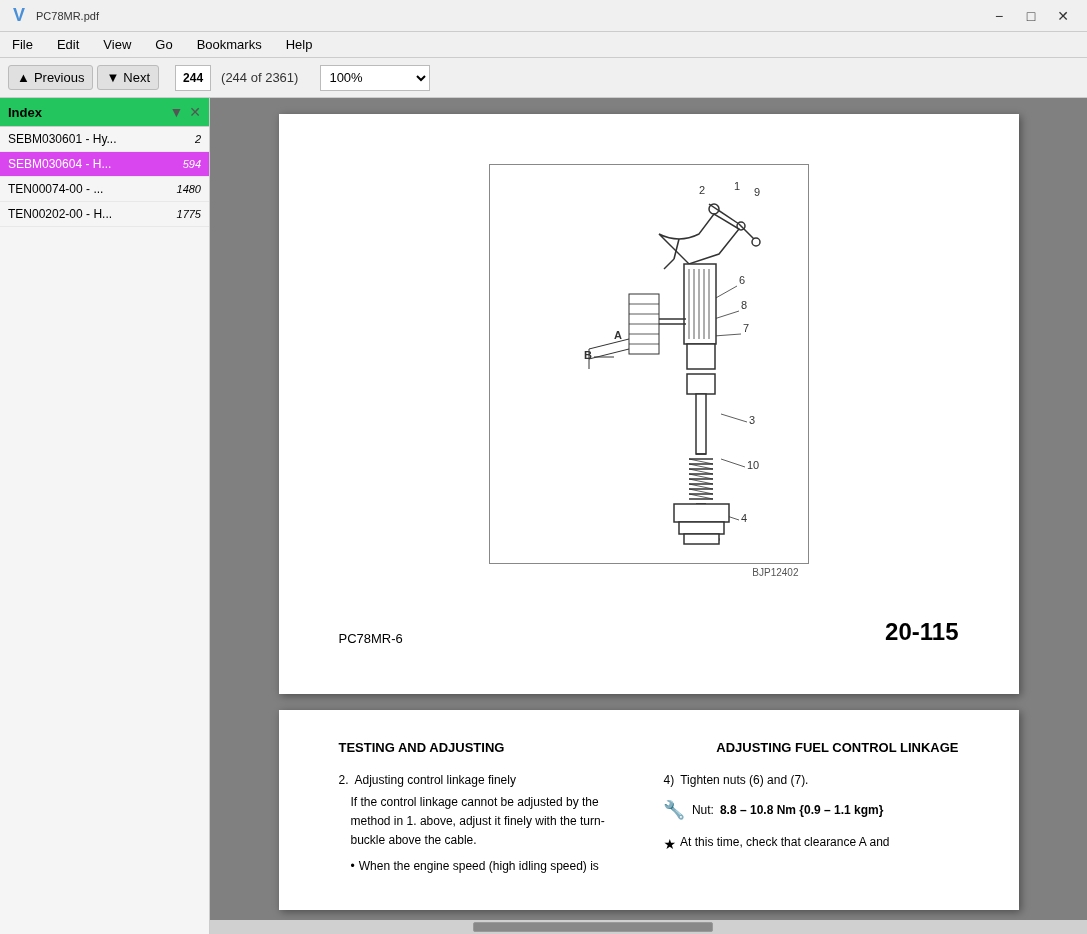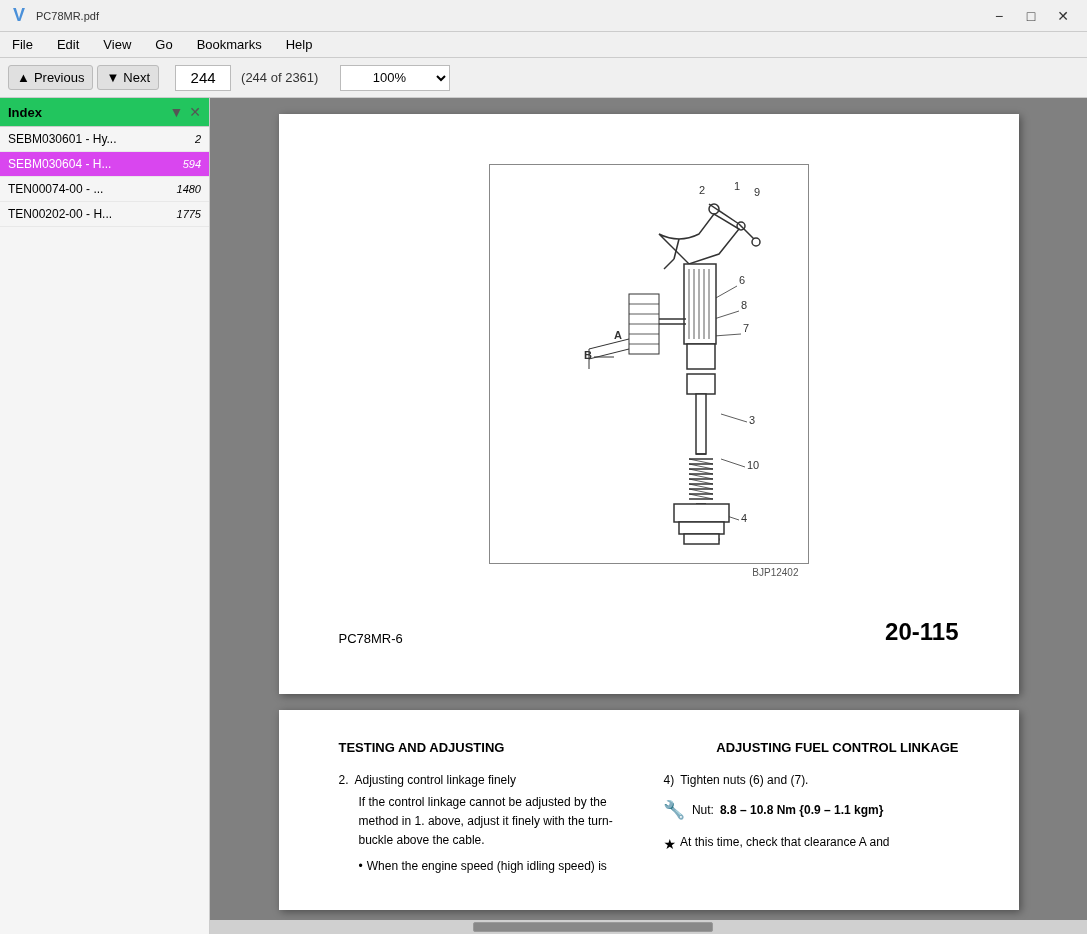--- a/index.html
+++ b/index.html
@@ -57,41 +57,41 @@
       display: flex; align-items: center; gap: 4px;
       padding: 4px 8px;
       background: #e0e0e0;
       border: 1px solid #bbb;
       border-radius: 3px;
       cursor: pointer;
       font-size: 13px;
     }
     .toolbar-separator { width: 8px; }
     .page-input {
-      width: 56px;
+      width: 36px;
       height: 26px;
       border: 1px solid #bbb;
       padding: 2px 4px;
-      font-size: 15px;
+      font-size: 12px;
       text-align: center;
+      font-weight: bold;
     }
     .page-info {
       font-size: 13px;
       color: #333;
       margin: 0 6px;
     }
     .zoom-select {
       width: 110px;
       height: 26px;
       border: 1px solid #bbb;
       background: white;
       font-size: 13px;
       padding: 2px 4px;
       cursor: pointer;
-      text-align: center;
     }
 
     
     .main-layout {
       display: flex;
       height: calc(934px - 32px - 26px - 40px);
       overflow: hidden;
     }
 
     
@@ -197,21 +197,21 @@
       margin-bottom: 16px;
     }
     .section-left-title { font-weight: bold; font-size: 13px; }
     .section-right-title { font-weight: bold; font-size: 13px; }
     .content-columns {
       display: flex;
       gap: 30px;
     }
     .content-left { flex: 1; font-size: 12px; line-height: 1.5; }
     .content-right { flex: 1; font-size: 12px; line-height: 1.6; }
-    .indent { margin-left: 20px; }
+    .indent { margin-left: 12px; }
     .nut-line { display: flex; align-items: center; gap: 6px; margin: 4px 0; }
 
     
     ::-webkit-scrollbar { width: 14px; }
     ::-webkit-scrollbar-track { background: #d0d0d0; }
     ::-webkit-scrollbar-thumb { background: #888; border: 1px solid #999; }
 
     
     .diagram-svg {
       width: 300px;

